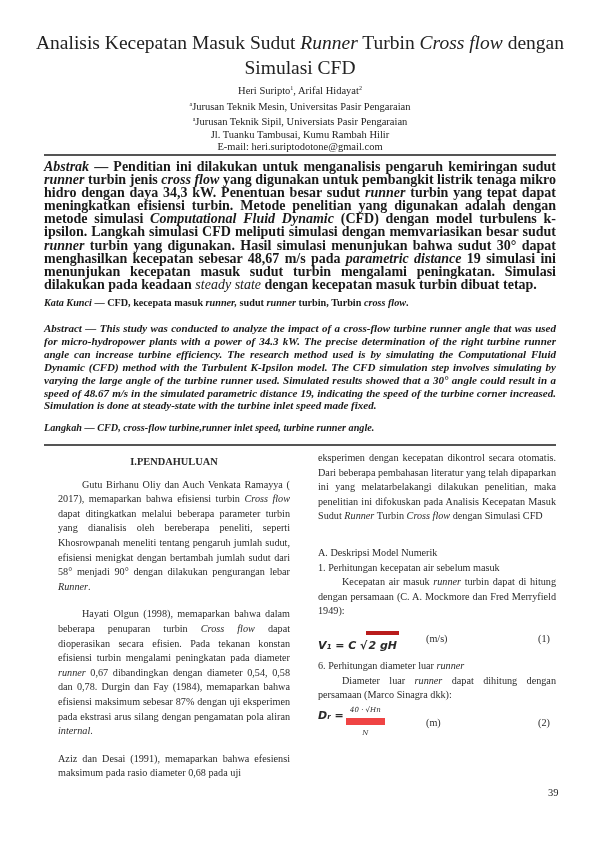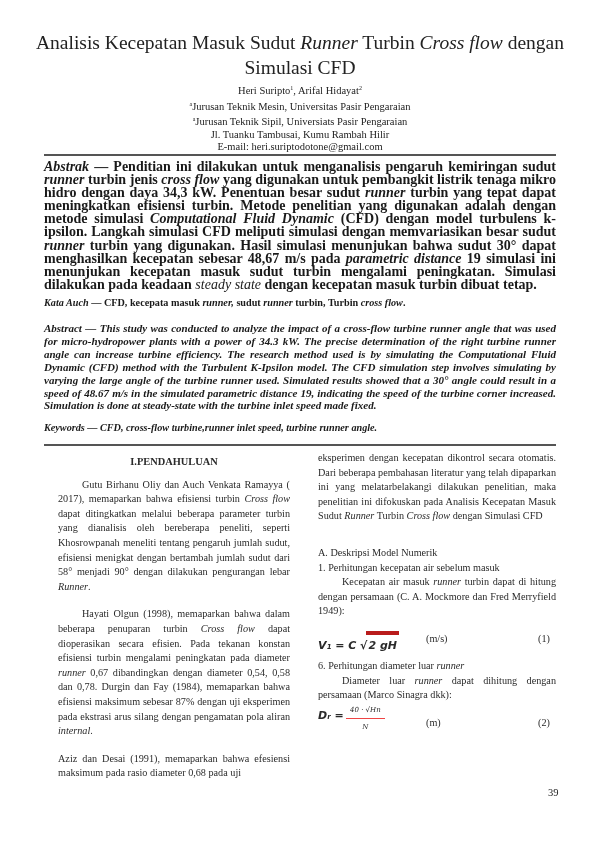--- a/index.html
+++ b/index.html
@@ -24,21 +24,21 @@
     .section-head { text-align: center; font-weight: bold; font-size: 10.4px; margin-bottom: 8px; }
     .para { text-indent: 24px; margin-bottom: 13px; }
     .para.noindent { text-indent: 0; }
     .sub { margin: 0; }
     .eq { position: relative; height: 30px; font-family: "DejaVu Sans", sans-serif; font-style: italic; font-weight: bold; font-size: 11px; }
     .eq .lhs { position: absolute; left: 0; top: 8px; }
     .eq .unit { position: absolute; left: 108px; top: 9px; font-family: "Liberation Serif", serif; font-style: normal; font-weight: normal; font-size: 10.2px; }
     .eq .num { position: absolute; right: 6px; top: 9px; font-family: "Liberation Serif", serif; font-style: normal; font-weight: normal; font-size: 10.2px; }
     .sqrt { display: inline-block; border-top: 4px solid #b91c1c; padding: 4px 2px; margin-left: -1px; }
     .frac { position: absolute; left: 28px; top: 0; text-align: center; font-size: 7px; font-style: italic; font-weight: normal; font-family: "DejaVu Serif", serif; }
-    .frac .top { display: block; border-bottom: 1px solid #ef4444; padding: 0 4px 1px; }
+    .frac .top { display: block; border-bottom: 7px solid #ef4444; padding: 0 4px 1px; }
     .frac .bot { display: block; padding-top: 1px; }
     .page-num { position: absolute; left: 548px; top: 787px; font-size: 10.5px; color: #222; }
   </style>
 </head>
 <body>
 
 <div class="page">
 
   <div class="title">
     <span>Analisis Kecepatan Masuk Sudut </span><i>Runner</i><span> Turbin </span><i>Cross flow</i><span> dengan</span><br>
@@ -52,25 +52,25 @@
     <div><sup>a</sup><span>Jurusan Teknik Mesin, Universitas Pasir Pengaraian</span></div>
     <div><sup>a</sup><span>Jurusan Teknik Sipil, Universiats Pasir Pengaraian</span></div>
     <div>Jl. Tuanku Tambusai, Kumu Rambah Hilir</div>
     <div>E-mail: heri.suriptodotone@gmail.com</div>
   </div>
 
   <div class="rule r1"></div>
 
   <div class="abstrak"><i>Abstrak</i><span> — </span><span>Penditian ini dilakukan untuk menganalisis pengaruh kemiringan sudut </span><i>runner</i><span> turbin jenis </span><i>cross flow</i><span> yang digunakan untuk pembangkit listrik tenaga mikro hidro dengan daya 34,3 kW. Penentuan besar sudut </span><i>runner</i><span> turbin yang tepat dapat meningkatkan efisiensi turbin. Metode penelitian yang digunakan adalah dengan metode simulasi </span><i>Computational Fluid Dynamic</i><span> (CFD) dengan model turbulens k-ipsilon. Langkah simulasi CFD meliputi simulasi dengan memvariasikan besar sudut </span><i>runner</i><span> turbin yang digunakan. Hasil simulasi menunjukan bahwa sudut 30° dapat menghasilkan kecepatan sebesar 48,67 m/s pada </span><i>parametric  distance</i><span> 19 simulasi ini menunjukan kecepatan masuk sudut turbin mengalami peningkatan. Simulasi dilakukan pada keadaan </span><i style="font-weight:normal">steady state</i><span> dengan kecepatan masuk turbin dibuat tetap.</span></div>
 
-  <div class="kata"><i>Kata Auch</i><span> — </span><span>CFD, kecepata masuk </span><i>runner,</i><span> sudut </span><i>runner</i><span> turbin, Turbin </span><i>cross flow</i><span>.</span></div>
+  <div class="kata"><i>Kata Kunci</i><span> — </span><span>CFD, kecepata masuk </span><i>runner,</i><span> sudut </span><i>runner</i><span> turbin, Turbin </span><i>cross flow</i><span>.</span></div>
 
   <div class="abstract-en"><span>Abstract</span><span> — This study was conducted to analyze the impact of a cross-flow turbine runner angle that was used for micro-hydropower plants with a power of 34.3 kW. The precise determination of the right turbine runner angle can increase turbine efficiency. The research method used is by simulating the Computational Fluid Dynamic (CFD) method with the Turbulent K-Ipsilon model. The CFD simulation step involves simulating by varying the large angle of the turbine runner used. Simulated results showed that a 30° angle could result in a speed of 48.67 m/s in the simulated parametric distance 19, indicating the speed of the turbine corner increased. Simulation is done at steady-state with the turbine inlet speed made fixed.</span></div>
 
-  <div class="keywords"><span>Keywords</span><span> — CFD, cross-flow turbine,runner inlet speed, turbine runner angle.</span></div>
+  <div class="keywords"><span>Langkah</span><span> — CFD, cross-flow turbine,runner inlet speed, turbine runner angle.</span></div>
 
   <div class="rule r2"></div>
 
   <div class="col left" style="top:455px">
     <div class="section-head">I.PENDAHULUAN</div>
     <p class="para"><span>Gutu Birhanu Oliy dan Auch Venkata Ramayya ( 2017), memaparkan bahwa efisiensi turbin </span><i>Cross flow</i><span> dapat ditingkatkan melalui beberapa parameter turbin yang dianalisis oleh bereberapa peneliti, seperti Khosrowpanah meneliti tentang pengaruh jumlah sudut, efisiensi menigkat dengan bertambah jumlah sudut dari 58° menjadi 90° dengan dilakukan pengurangan lebar </span><i>Runner</i><span>.</span></p>
     <p class="para"><span>Hayati Olgun (1998), memaparkan bahwa dalam beberapa penuparan turbin </span><i>Cross flow</i><span> dapat dioperasikan secara efisien. Pada tekanan konstan efisiensi turbin mengalami peningkatan pada diameter  </span><i>runner</i><span> 0,67 dibandingkan dengan diameter 0,54, 0,58 dan 0,78. Durgin dan  Fay (1984), memaparkan bahwa efisiensi maksimum sebesar 87% dengan uji eksperimen pada ekstrasi arus silang dengan pengamatan pola aliran </span><i>internal</i><span>.</span></p>
     <p class="para noindent"><span>Aziz dan Desai (1991), memaparkan bahwa efesiensi maksimum pada rasio diameter 0,68 pada uji</span></p>
   </div>
 

